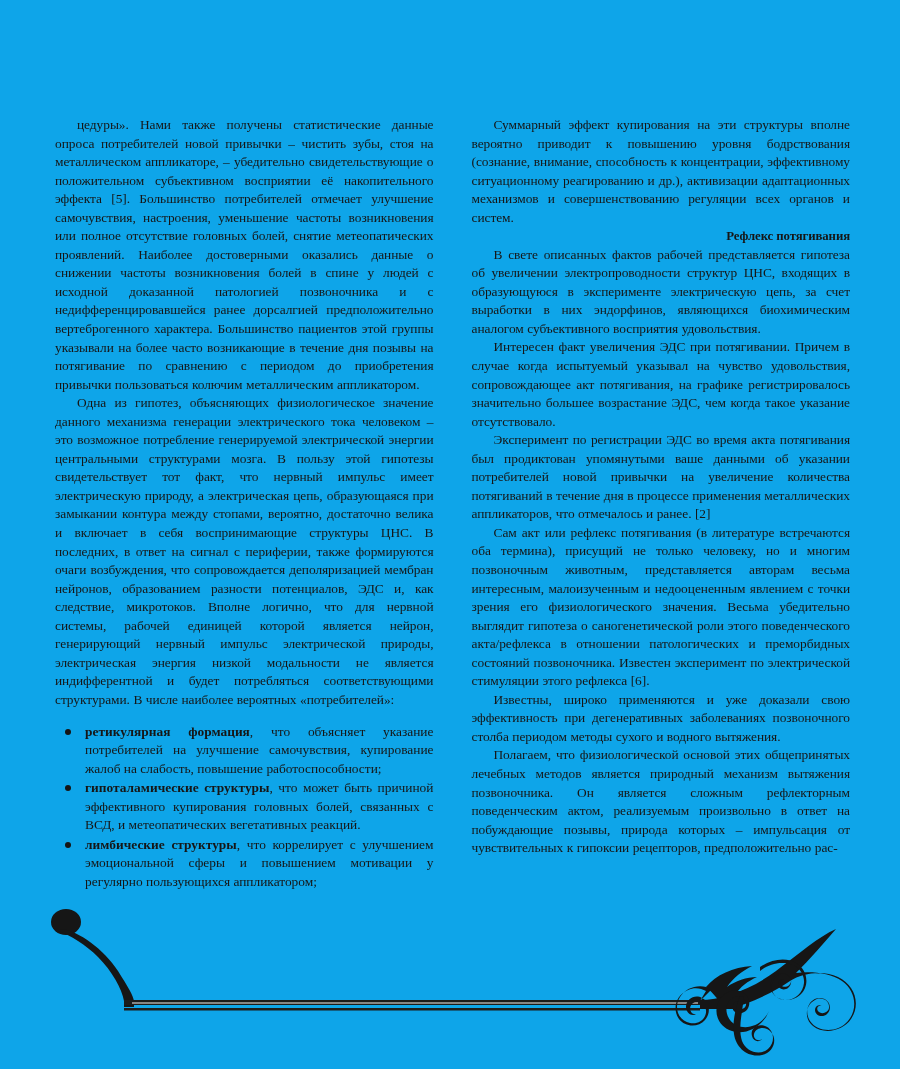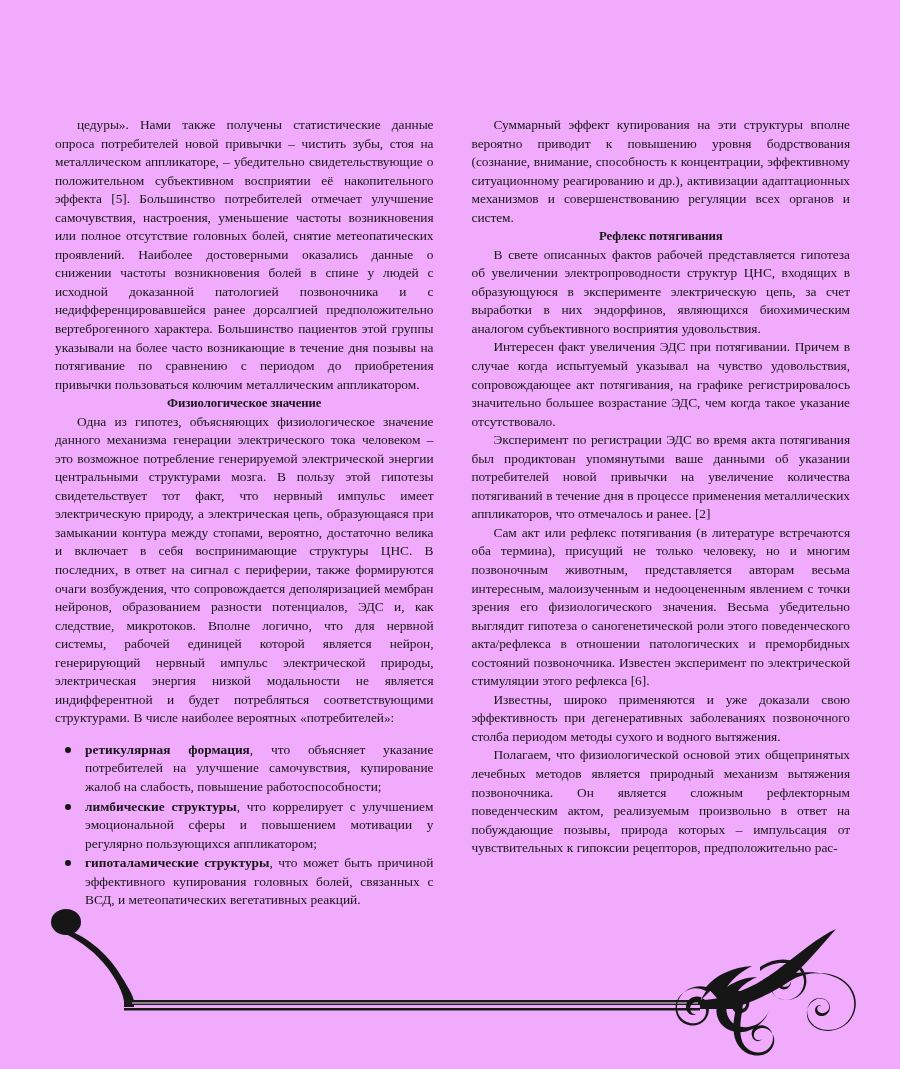--- a/index.html
+++ b/index.html
@@ -13,21 +13,21 @@
     height: 1069px;
     position: relative;
     overflow: hidden;
     font-family: "Liberation Serif", "DejaVu Serif", serif;
     color: #161616;
   }
 
   .page {
     position: absolute;
     inset: 0;
-    background: #f0abfc;
+    background: #0ea5e9;
     text-decoration: underline;
   }
 
   
   .columns {
     position: absolute;
     top: 116px;
     left: 55px;
     width: 795px;
     display: flex;
@@ -46,21 +46,21 @@
     letter-spacing: -0.05px;
     word-spacing: 0.2px;
     hyphens: manual;
   }
 
   h3.section-head {
     margin: 0;
     font-size: 12.8px;
     line-height: 18.4px;
     font-weight: bold;
-    text-align: center;
+    text-align: right;
     letter-spacing: -0.1px;
   }
   .gap-before { margin-top: 17px; }
 
   ul.bullets {
     margin: 13px 0 0 0;
     padding: 0;
     list-style: none;
   }
   ul.bullets li {
@@ -96,36 +96,35 @@
 <body>
 
 <div class="page">
 
   <div class="columns">
 
     <div class="col">
 
       <p class="para">цедуры». Нами также получены статистические данные опроса потребителей новой привычки – чистить зубы, стоя на металлическом аппликаторе, – убедительно свидетельствующие о положительном субъективном восприятии её накопительного эффекта [5]. Большинство потребителей отмечает улучшение самочувствия, настроения, уменьшение частоты возникновения или полное отсутствие головных болей, снятие метеопатических проявлений. Наиболее достоверными оказались данные о снижении частоты возникновения болей в спине у людей с исходной доказанной патологией позвоночника и с недифференцировавшейся ранее дорсалгией предположительно вертеброгенного характера. Большинство пациентов этой группы указывали на более часто возникающие в течение дня позывы на потягивание по сравнению с периодом до приобретения привычки пользоваться колючим металлическим аппликатором.</p>
 
-      <h3 class="section-head gap-before">Физиологическое значение</h3>
 
       <p class="para">Одна из гипотез, объясняющих физиологическое значение данного механизма генерации электрического тока человеком – это возможное потребление генерируемой электрической энергии центральными структурами мозга. В пользу этой гипотезы свидетельствует тот факт, что нервный импульс имеет электрическую природу, а электрическая цепь, образующаяся при замыкании контура между стопами, вероятно, достаточно велика и включает в себя воспринимающие структуры ЦНС. В последних, в ответ на сигнал с периферии, также формируются очаги возбуждения, что сопровождается деполяризацией мембран нейронов, образованием разности потенциалов, ЭДС и, как следствие, микротоков. Вполне логично, что для нервной системы, рабочей единицей которой является нейрон, генерирующий нервный импульс электрической природы, электрическая энергия низкой модальности не является индифферентной и будет потребляться соответствующими структурами. В числе наиболее вероятных «потребителей»:</p>
 
       <ul class="bullets">
         <li>
           <span class="dot"></span>
           <b>ретикулярная формация</b><span>, что объясняет указание потребителей на улучшение самочувствия, купирование жалоб на слабость, повышение работоспособности;</span>
         </li>
         <li>
           <span class="dot"></span>
-          <b>лимбические структуры</b><span>, что коррелирует с улучшением эмоциональной сферы и повышением мотивации у регулярно пользующихся аппликатором;</span>
+          <b>гипоталамические структуры</b><span>, что может быть причиной эффективного купирования головных болей, связанных с ВСД, и метеопатических вегетативных реакций.</span>
         </li>
         <li>
           <span class="dot"></span>
-          <b>гипоталамические структуры</b><span>, что может быть причиной эффективного купирования головных болей, связанных с ВСД, и метеопатических вегетативных реакций.</span>
+          <b>лимбические структуры</b><span>, что коррелирует с улучшением эмоциональной сферы и повышением мотивации у регулярно пользующихся аппликатором;</span>
         </li>
       </ul>
 
     </div>
 
     <div class="col">
 
       <p class="para">Суммарный эффект купирования на эти структуры вполне вероятно приводит к повышению уровня бодрствования (сознание, внимание, способность к концентрации, эффективному ситуационному реагированию и др.), активизации адаптационных механизмов и совершенствованию регуляции всех органов и систем.</p>
 
       <h3 class="section-head gap-before">Рефлекс потягивания</h3>

